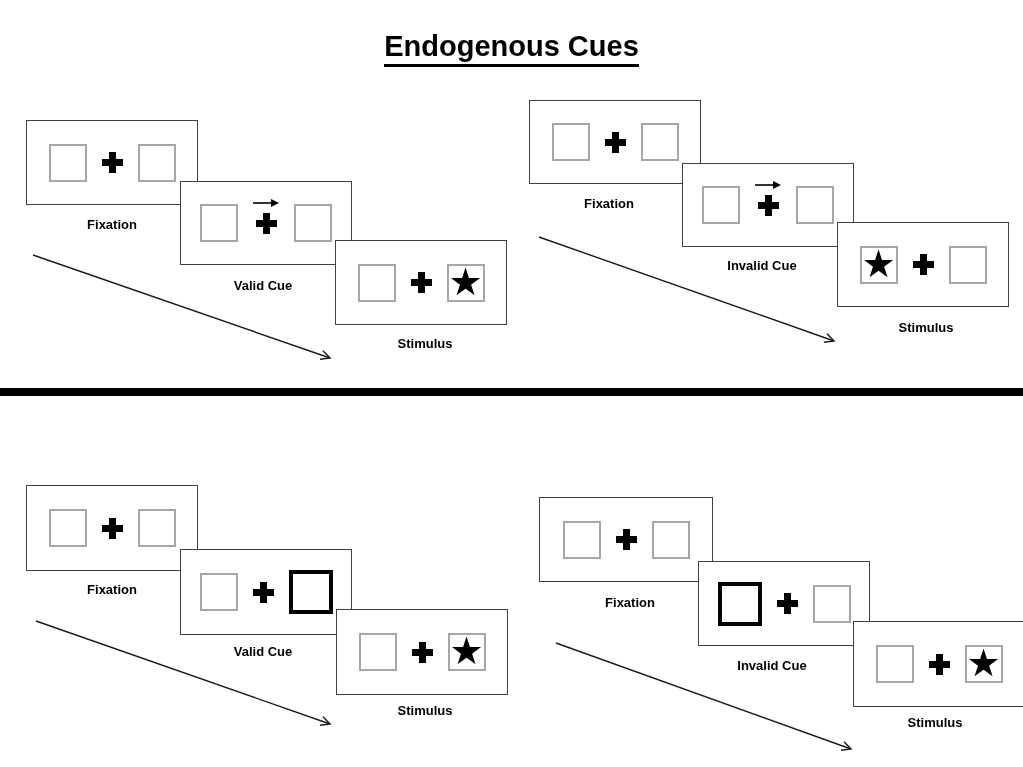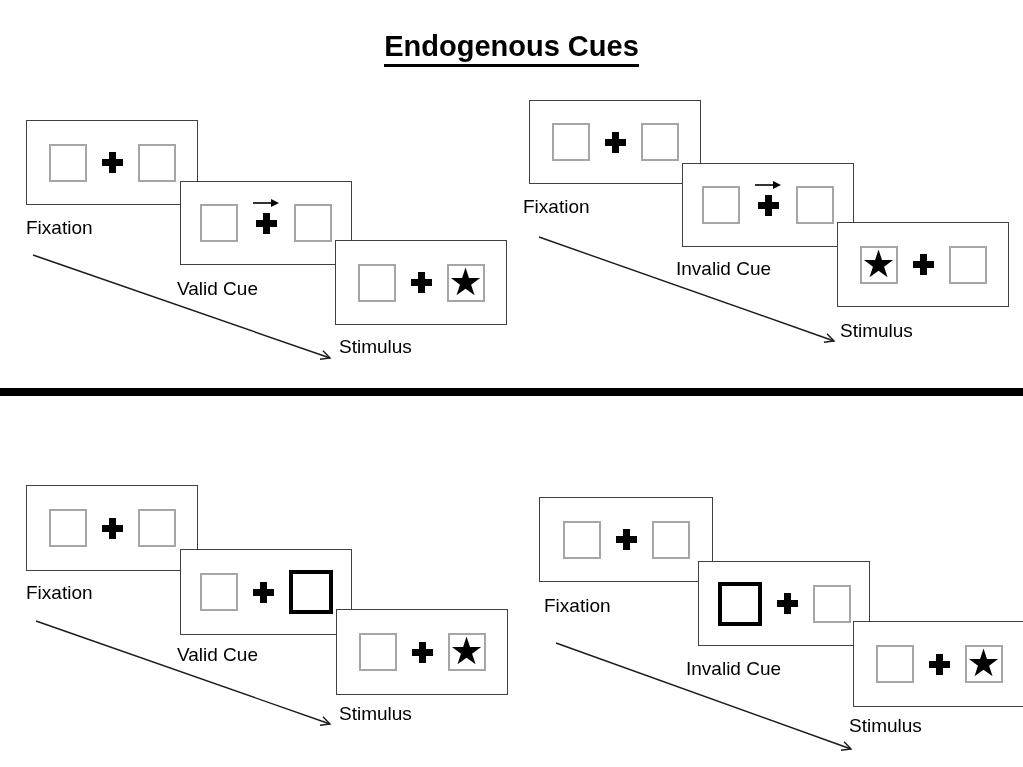--- a/index.html
+++ b/index.html
@@ -74,22 +74,23 @@
     content: ""; position: absolute;
     left: 0; top: 7px; width: 21px; height: 7px; background: #000;
   }
   .plus::after {
     content: ""; position: absolute;
     left: 7px; top: 0; width: 7px; height: 21px; background: #000;
   }
   .step-label {
     position: absolute;
     width: 172px;
-    font-size: 19px;
-    font-weight: normal;
+    text-align: center;
+    font-size: 13px;
+    font-weight: bold;
     white-space: nowrap;
   }
   #flow-arrows {
     position: absolute;
     left: 0; top: 0;
     z-index: 0;
     pointer-events: none;
   }
 </style>
 </head>

